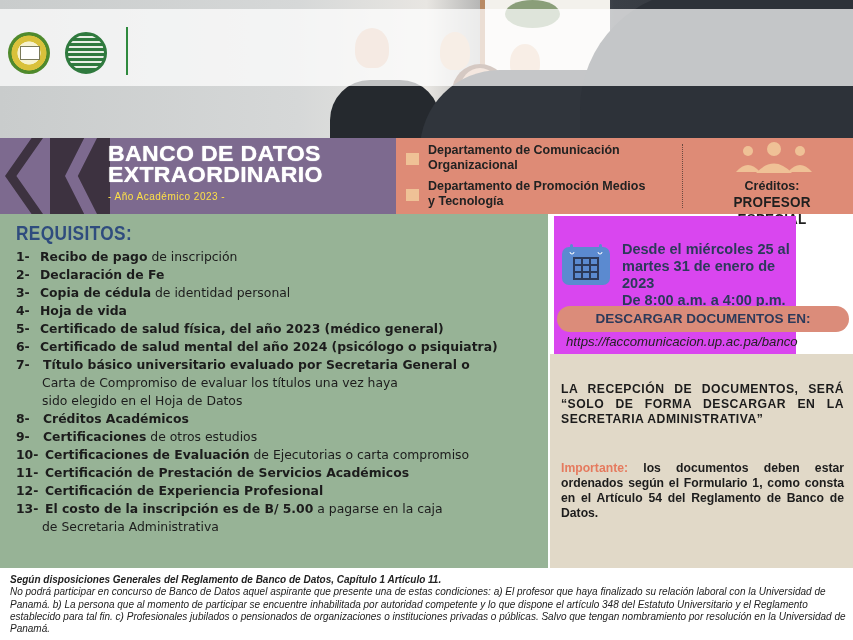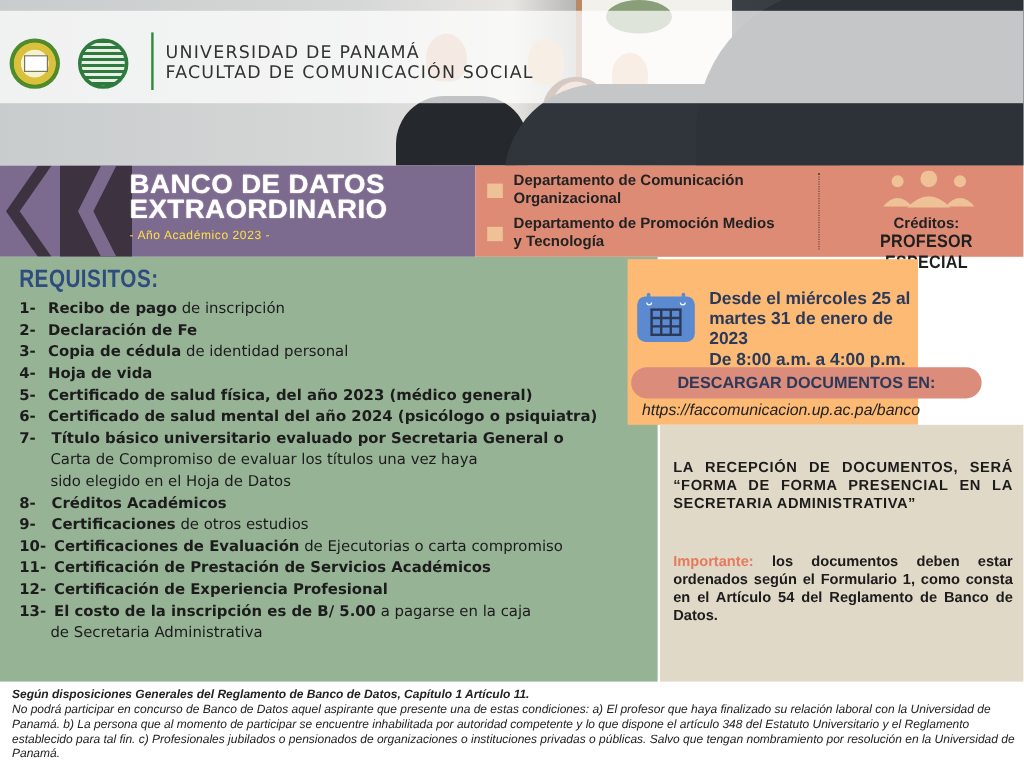--- a/index.html
+++ b/index.html
@@ -52,21 +52,21 @@
   
   .req { position: absolute; left: 0; top: 214px; width: 548px; height: 354px; background: #97b396; }
   .req-title { position: absolute; left: 16px; top: 7px; font-size: 21px; font-weight: bold; color: #2f4c7e; transform: scaleX(.82); transform-origin: left; letter-spacing: .5px; }
   .req-list { position: absolute; left: 16px; top: 34px; list-style: none; font-family: "DejaVu Sans", sans-serif; font-size: 12.4px; color: #1c1c1c; }
   .req-list li { line-height: 18px; white-space: nowrap; }
   .req-list .n { font-weight: bold; display: inline-block; }
   .req-list b { font-weight: bold; }
   .req-list .cont { padding-left: 26px; display: block; }
 
   
-  .date-panel { position: absolute; left: 523px; top: 216px; width: 242px; height: 138px; background: #fdba74; }
+  .date-panel { position: absolute; left: 554px; top: 216px; width: 242px; height: 138px; background: #d946ef; }
   .cal-icon { position: absolute; left: 7px; top: 27px; width: 50px; height: 43px; }
   .date-text { position: absolute; left: 68px; top: 25px; font-weight: bold; font-size: 14.5px; color: #2c3a5a; line-height: 17px; }
   .dl-btn { position: absolute; left: 3px; top: 90px; width: 292px; height: 26px; border-radius: 13px; background: #db8c7a; text-align: center; font-weight: bold; font-size: 13.5px; color: #2c3a5a; line-height: 26px; }
   .dl-url { position: absolute; left: 12px; top: 118px; font-style: italic; font-size: 13.2px; color: #222; }
   .recep-panel { position: absolute; left: 550px; top: 354px; width: 303px; height: 214px; background: #e1d9c8; }
   .recep-text { position: absolute; left: 11px; top: 28px; width: 283px; font-weight: bold; font-size: 12.2px; line-height: 15px; color: #1c1c1c; text-align: justify; letter-spacing: .5px; }
   .imp-text { position: absolute; left: 11px; top: 107px; width: 283px; font-weight: bold; font-size: 12.2px; line-height: 15px; color: #1c1c1c; text-align: justify; }
   .imp-label { color: #e57a5e; }
 
   
@@ -85,24 +85,20 @@
   <div class="hair4"></div>
   <div class="person p4"></div>
   <div class="shirt1"></div>
   <div class="shirt2"></div>
   <div class="coat2"></div>
   <div class="coat"></div>
   <div class="band"></div>
   <div class="logo logo-1"></div>
   <div class="logo logo-2"></div>
   <div class="vsep"></div>
-  <div class="uni-title">
-    <div>UNIVERSIDAD DE PANAMÁ</div>
-    <div>FACULTAD DE COMUNICACIÓN SOCIAL</div>
-  </div>
 </div>
 
 <div class="banner">
   <div class="banner-left">
     <div class="chev chev-a"></div>
     <div class="chev chev-c"></div>
     <div class="chev chev-d"></div>
     <div class="banner-title">
       <div>BANCO DE DATOS</div>
       <div>EXTRAORDINARIO</div>
@@ -171,20 +167,20 @@
   <div class="date-text">
     <div>Desde el miércoles 25 al</div>
     <div>martes 31 de enero de 2023</div>
     <div>De 8:00 a.m. a 4:00 p.m.</div>
   </div>
   <div class="dl-btn">DESCARGAR DOCUMENTOS EN:</div>
   <div class="dl-url">https://faccomunicacion.up.ac.pa/banco</div>
 </div>
 
 <div class="recep-panel">
-  <div class="recep-text">LA RECEPCIÓN DE DOCUMENTOS, SERÁ “FORMA DE FORMA PRESENCIAL EN LA SECRETARIA ADMINISTRATIVA”</div>
+  <div class="recep-text">LA RECEPCIÓN DE DOCUMENTOS, SERÁ “SOLO DE FORMA DESCARGAR EN LA SECRETARIA ADMINISTRATIVA”</div>
   <div class="imp-text"><span class="imp-label">Importante:</span><span> los documentos deben estar ordenados según el Formulario 1, como consta en el Artículo 54 del Reglamento  de Banco de Datos.</span></div>
 </div>
 
 <div class="footer">
   <div class="head">Según disposiciones Generales  del Reglamento de Banco de Datos, Capítulo 1 Artículo 11.</div>
   <div>No podrá participar en concurso de Banco de Datos aquel aspirante que presente una de estas condiciones: a) El profesor que haya finalizado su relación laboral con la Universidad de Panamá. b) La persona que al momento de participar se encuentre inhabilitada por autoridad competente y lo que dispone el artículo 348 del Estatuto Universitario y el Reglamento establecido para tal fin. c) Profesionales jubilados o pensionados de organizaciones o instituciones privadas o públicas. Salvo que tengan nombramiento por resolución en la Universidad de Panamá.</div>
 </div>
 
 </body></html>

